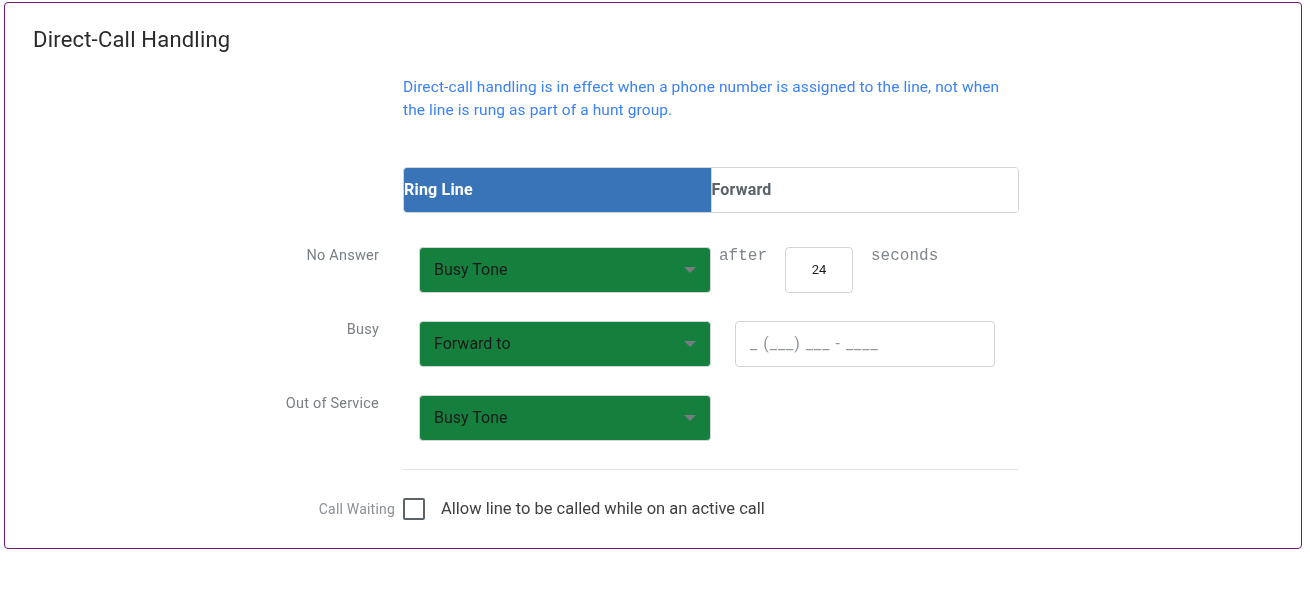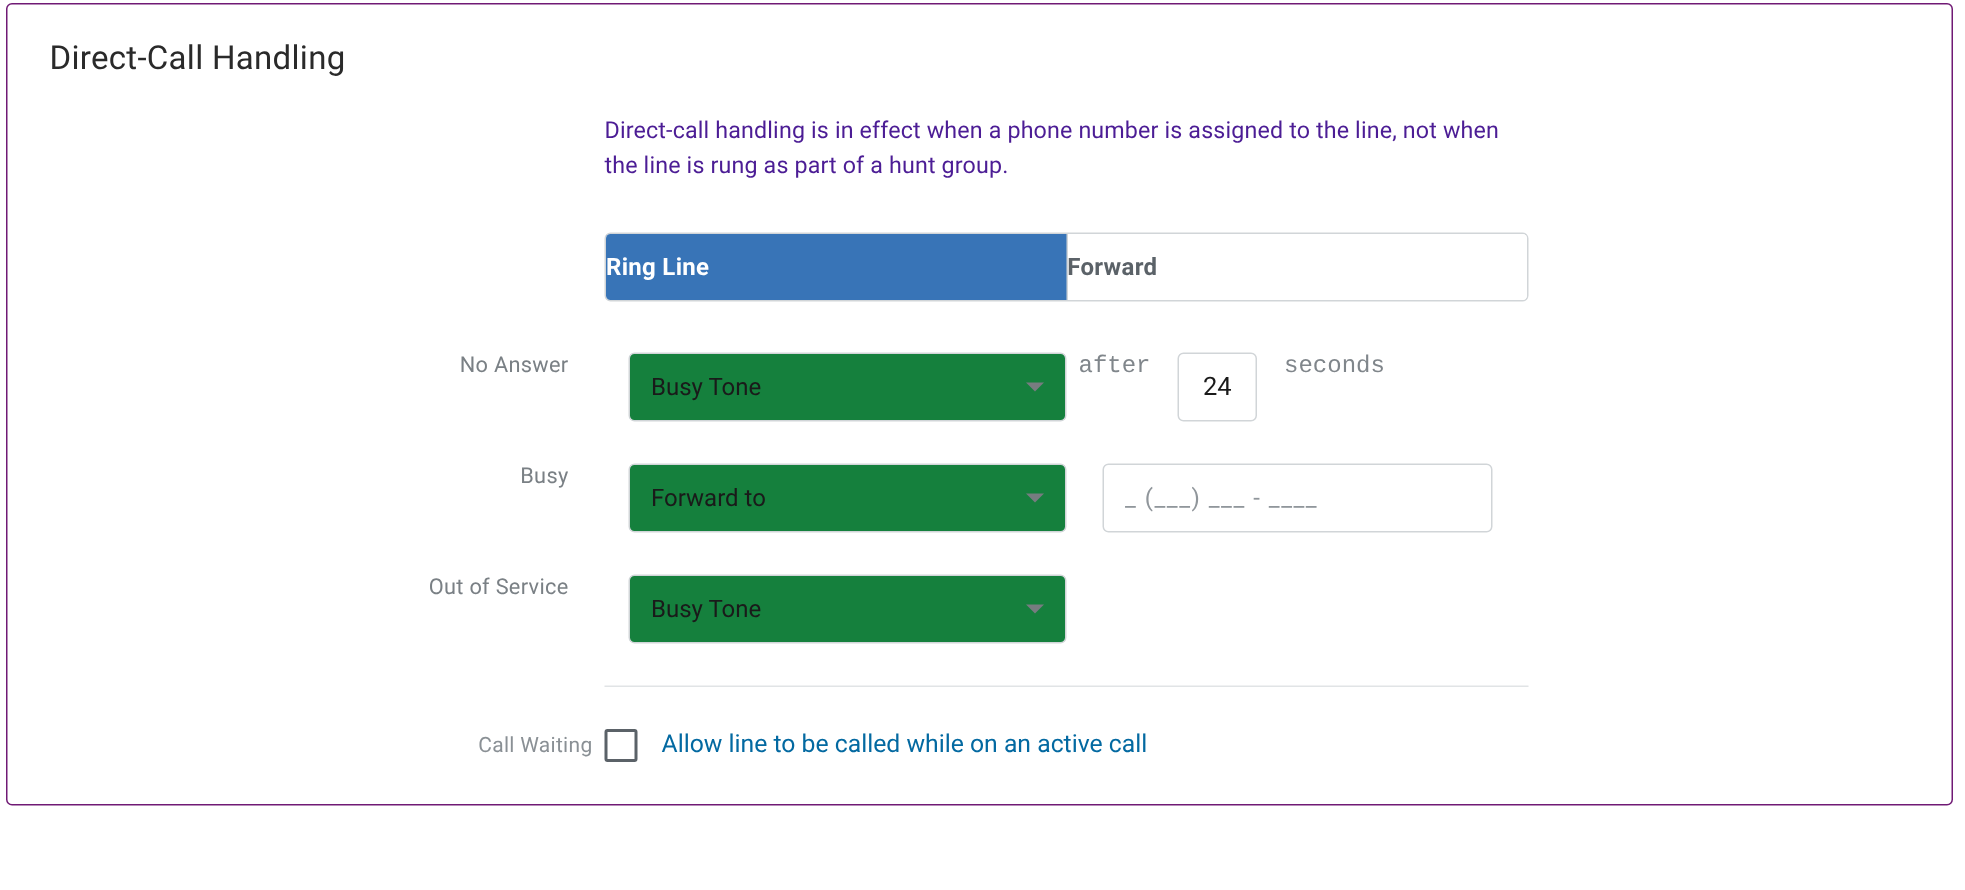--- a/index.html
+++ b/index.html
@@ -22,24 +22,24 @@
     font-weight: 400;
     color: #2a2a2a;
     margin: 0 0 24px 0;
     letter-spacing: 0.2px;
   }
   .content-col {
     margin-left: 370px;
     width: 616px;
   }
   .desc {
-    color: #4c1d95;
+    color: #3b82f6;
     font-size: 15.5px;
     line-height: 1.5;
-    margin-bottom: 32px;
+    margin-bottom: 44px;
     letter-spacing: 0.1px;
   }
   .toggle-group {
     display: flex;
     width: 616px;
     border: 1px solid #d1d5d8;
     border-radius: 4px;
     overflow: hidden;
     margin-bottom: 34px;
   }
@@ -99,26 +99,26 @@
   .inline-text {
     color: #80868b;
     font-size: 16px;
     margin: 0 18px 0 8px;
     font-family: Liberation Mono, monospace;
   }
   .inline-text.after-input {
     margin-left: 18px;
   }
   .num-input {
-    width: 53px;
+    width: 68px;
     height: 46px;
     border: 1px solid #d1d5d8;
     border-radius: 4px;
     text-align: center;
-    font-size: 17px;
+    font-size: 13px;
     color: #1a1a1a;
     outline: none;
     font-family: inherit;
   }
   .phone-input {
     width: 260px;
     height: 46px;
     border: 1px solid #d1d5d8;
     border-radius: 4px;
     padding: 0 14px;
@@ -153,21 +153,21 @@
     width: 22px; height: 22px;
     border: 2px solid #5b6268;
     border-radius: 2px;
     margin-right: 16px;
     cursor: pointer;
     background: #fff;
     flex-shrink: 0;
   }
   .checkbox-text {
     font-size: 16.5px;
-    color: #0369a1;
+    color: #404040;
   }
 </style>
 </head>
 <body>
 
 <div class="panel">
 
   <h2 class="panel-title">Direct-Call Handling</h2>
 
   <div class="content-col">

